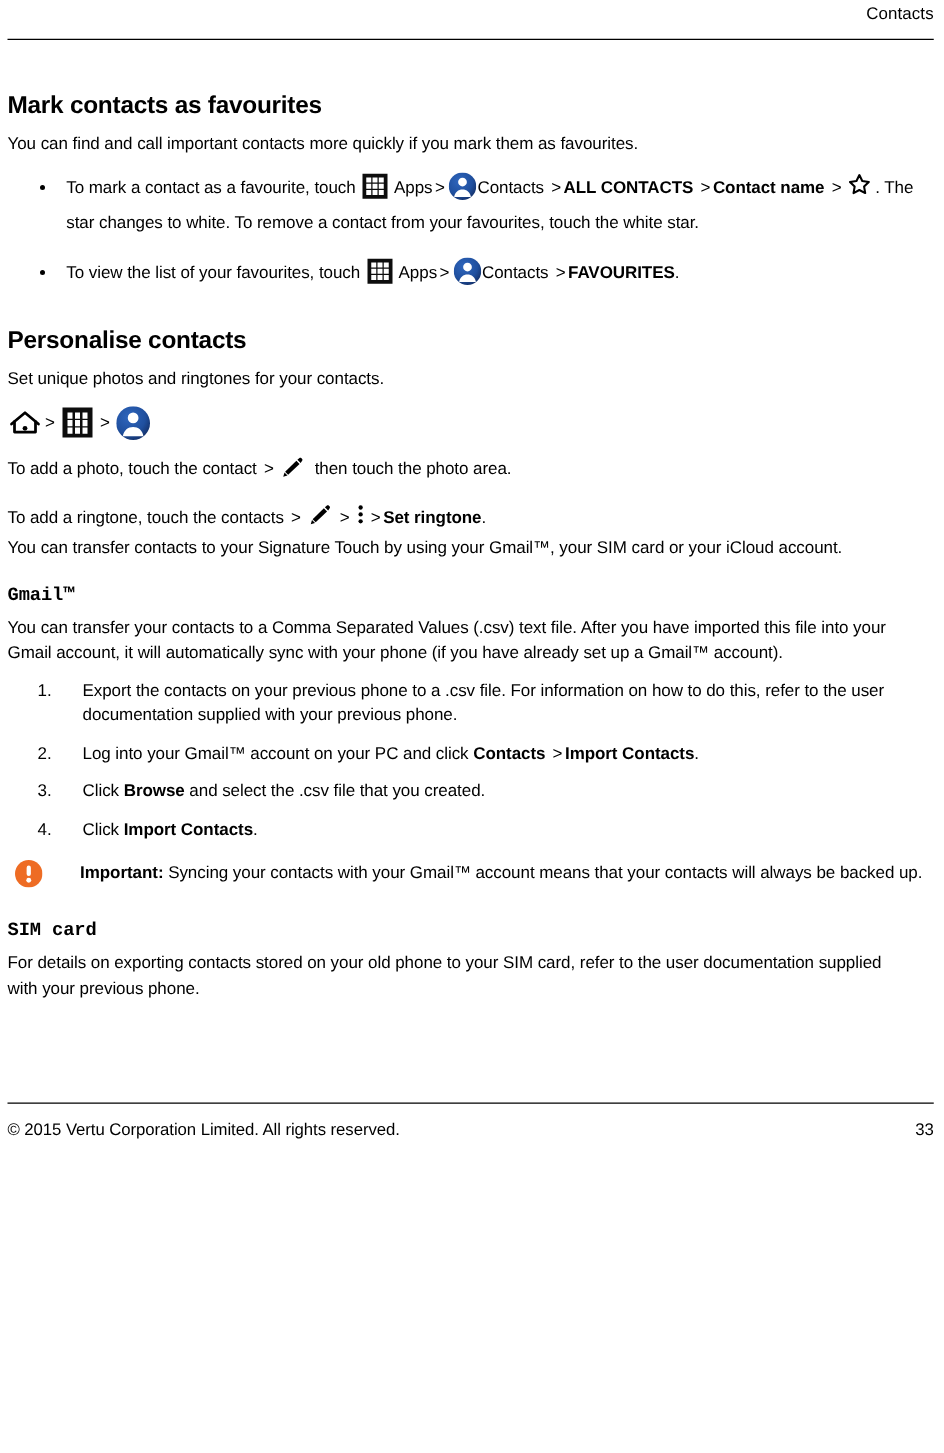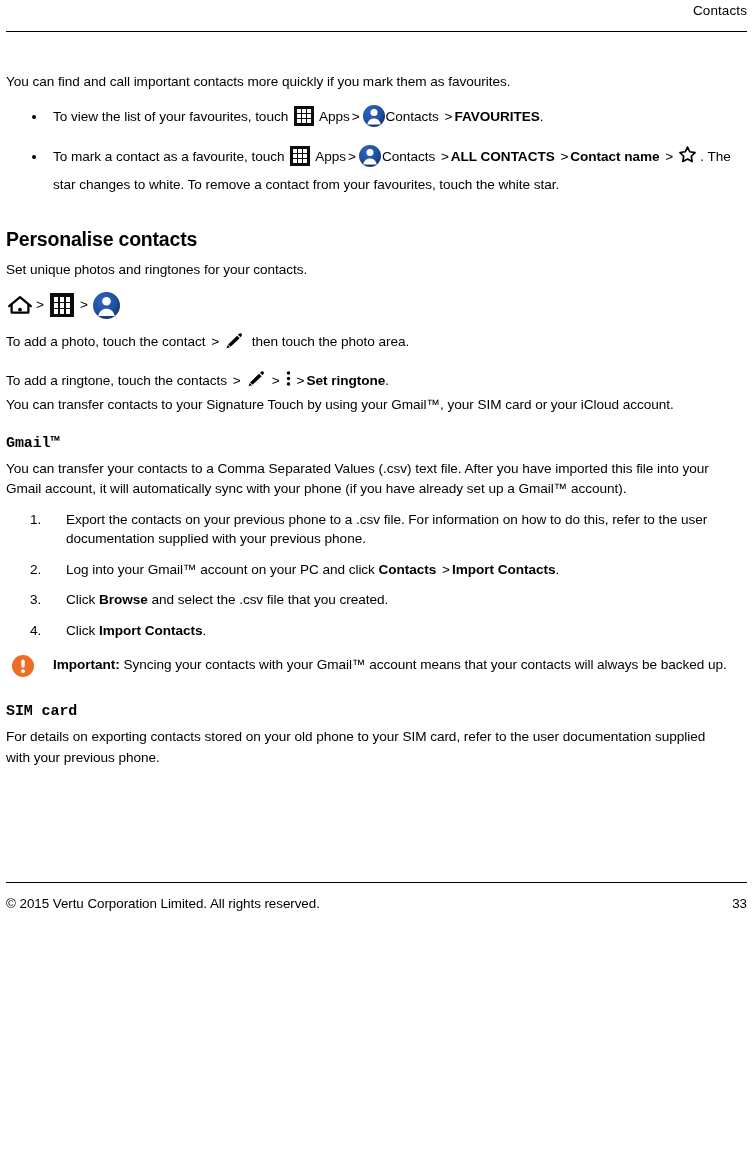--- a/index.html
+++ b/index.html
@@ -207,20 +207,21 @@
   .icon-row .ic-apps i:nth-child(9){left:16px;top:16px}
   .icon-row .ic-contacts { width: 27px; height: 27px; top: 0; }
   .icon-row .gt { padding: 0 4px; }
 
   
   .note {
     position: relative;
     margin: 14px 0 14px 0;
     padding-left: 47px;
     min-height: 30px;
+    text-align: center;
   }
   .note .note-icon {
     position: absolute;
     left: 6px;
     top: 1px;
     width: 22px;
     height: 22px;
   }
   .note p {
     margin: 0;
@@ -263,44 +264,24 @@
 
 <div class="page">
 
   <div class="pg-header">
     <div class="pg-header-text">Contacts</div>
     <div class="pg-header-rule"></div>
   </div>
 
   <div class="content">
 
+    <h1 class="sec-title">Mark contacts as favourites</h1>
     <p class="body">You can find and call important contacts more quickly if you mark them as favourites.</p>
 
     <ul class="bul">
-      <li>
-        <span class="dot"></span>
-        <span>To view the list of your favourites, touch</span>
-        <span class="ic ic-apps"><i></i><i></i><i></i><i></i><i></i><i></i><i></i><i></i><i></i></span>
-        <span>Apps</span><span class="gt">&gt;</span><span class="ic ic-contacts">
-          <svg viewBox="0 0 22 22" width="22" height="22" aria-hidden="true">
-            <defs>
-              <radialGradient id="cgrad2" cx="38%" cy="32%" r="78%">
-                <stop offset="0%" stop-color="#2f66bd"></stop>
-                <stop offset="62%" stop-color="#1f4f9e"></stop>
-                <stop offset="100%" stop-color="#112a5e"></stop>
-              </radialGradient>
-            </defs>
-            <circle cx="11" cy="11" r="11" fill="url(#cgrad2)"></circle>
-            <circle cx="11" cy="7.6" r="3.5" fill="#ffffff"></circle>
-            <path d="M4.3 19.6c0.6-3.9 3.4-6.0 6.7-6.0s6.1 2.1 6.7 6.0z" fill="#ffffff"></path>
-          </svg>
-        </span><span>Contacts</span>
-        <span class="gt">&gt;</span><b>FAVOURITES</b><span>.</span>
-      </li>
-
       <li>
         <span class="dot"></span>
         <span>To mark a contact as a favourite, touch</span>
         <span class="ic ic-apps"><i></i><i></i><i></i><i></i><i></i><i></i><i></i><i></i><i></i></span>
         <span>Apps</span><span class="gt">&gt;</span><span class="ic ic-contacts">
           <svg viewBox="0 0 22 22" width="22" height="22" aria-hidden="true">
             <defs>
               <radialGradient id="cgrad1" cx="38%" cy="32%" r="78%">
                 <stop offset="0%" stop-color="#2f66bd"></stop>
                 <stop offset="62%" stop-color="#1f4f9e"></stop>
@@ -313,20 +294,41 @@
           </svg>
         </span><span>Contacts</span>
         <span class="gt">&gt;</span><b>ALL CONTACTS</b>
         <span class="gt">&gt;</span><b>Contact name</b>
         <span class="gt">&gt;</span><span class="ic ic-star">
           <svg viewBox="0 0 24 24" width="19" height="19" aria-hidden="true">
             <path d="M12 2.6l2.95 5.98 6.6.96-4.78 4.66 1.13 6.57L12 17.67 6.1 20.77l1.13-6.57L2.45 9.54l6.6-.96z" fill="none" stroke="#000000" stroke-width="2.1" stroke-linejoin="round"></path>
           </svg>
         </span><span>. The star changes to white. To remove a contact from your favourites, touch the white star.</span>
       </li>
+
+      <li>
+        <span class="dot"></span>
+        <span>To view the list of your favourites, touch</span>
+        <span class="ic ic-apps"><i></i><i></i><i></i><i></i><i></i><i></i><i></i><i></i><i></i></span>
+        <span>Apps</span><span class="gt">&gt;</span><span class="ic ic-contacts">
+          <svg viewBox="0 0 22 22" width="22" height="22" aria-hidden="true">
+            <defs>
+              <radialGradient id="cgrad2" cx="38%" cy="32%" r="78%">
+                <stop offset="0%" stop-color="#2f66bd"></stop>
+                <stop offset="62%" stop-color="#1f4f9e"></stop>
+                <stop offset="100%" stop-color="#112a5e"></stop>
+              </radialGradient>
+            </defs>
+            <circle cx="11" cy="11" r="11" fill="url(#cgrad2)"></circle>
+            <circle cx="11" cy="7.6" r="3.5" fill="#ffffff"></circle>
+            <path d="M4.3 19.6c0.6-3.9 3.4-6.0 6.7-6.0s6.1 2.1 6.7 6.0z" fill="#ffffff"></path>
+          </svg>
+        </span><span>Contacts</span>
+        <span class="gt">&gt;</span><b>FAVOURITES</b><span>.</span>
+      </li>
     </ul>
 
     <h1 class="sec-title spaced">Personalise contacts</h1>
     <p class="body tight">Set unique photos and ringtones for your contacts.</p>
 
     <div class="icon-row">
       <span class="ic ic-home">
         <svg viewBox="0 0 26 22" width="26" height="22" aria-hidden="true">
           <path d="M2.2 12.2 L13 3.2 L23.8 12.2" fill="none" stroke="#000" stroke-width="2.2" stroke-linecap="round" stroke-linejoin="round"></path>
           <path d="M4.6 10.2 L4.6 18.6 L21.4 18.6 L21.4 10.2" fill="none" stroke="#000" stroke-width="2.2" stroke-linecap="round" stroke-linejoin="round"></path>

